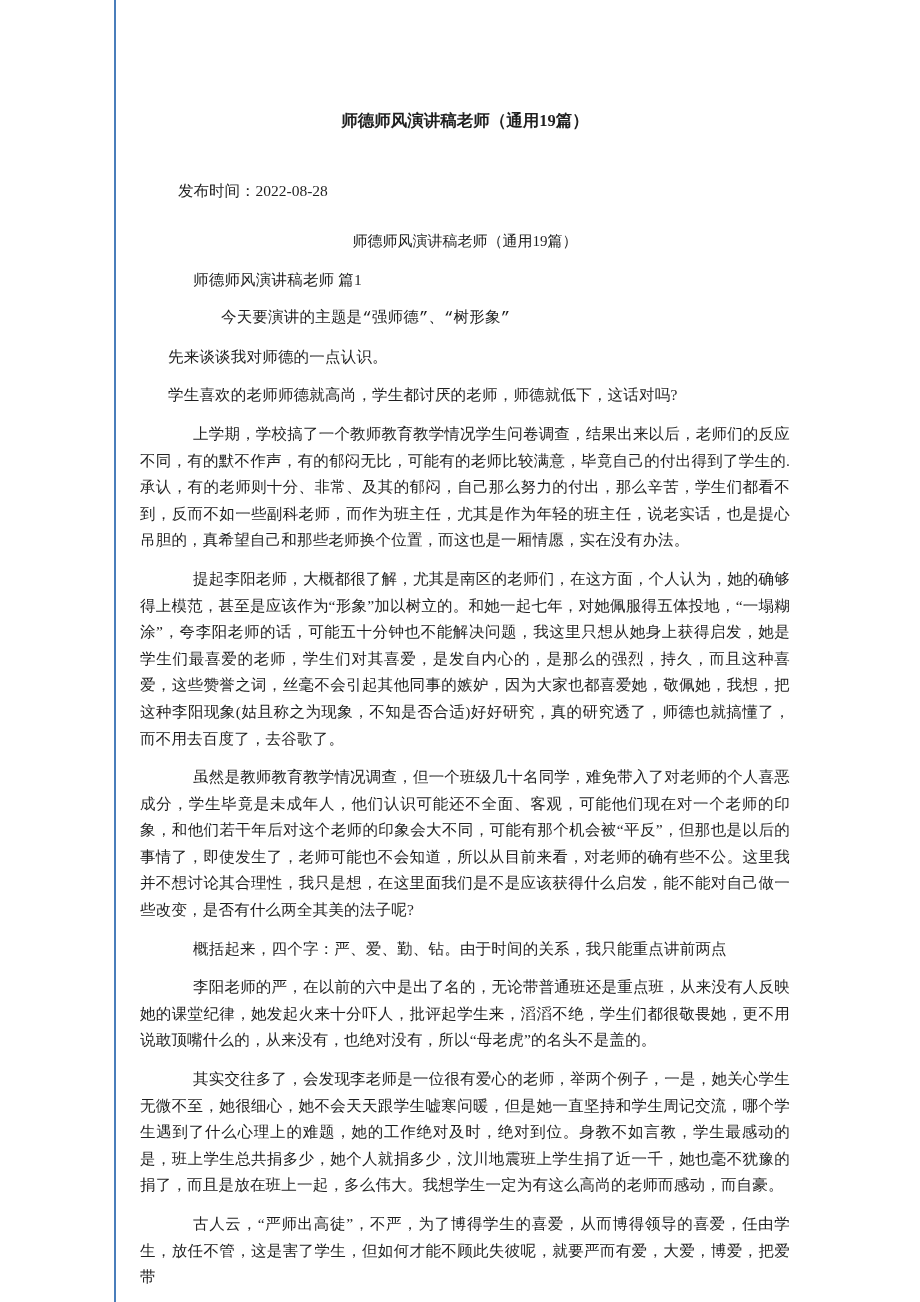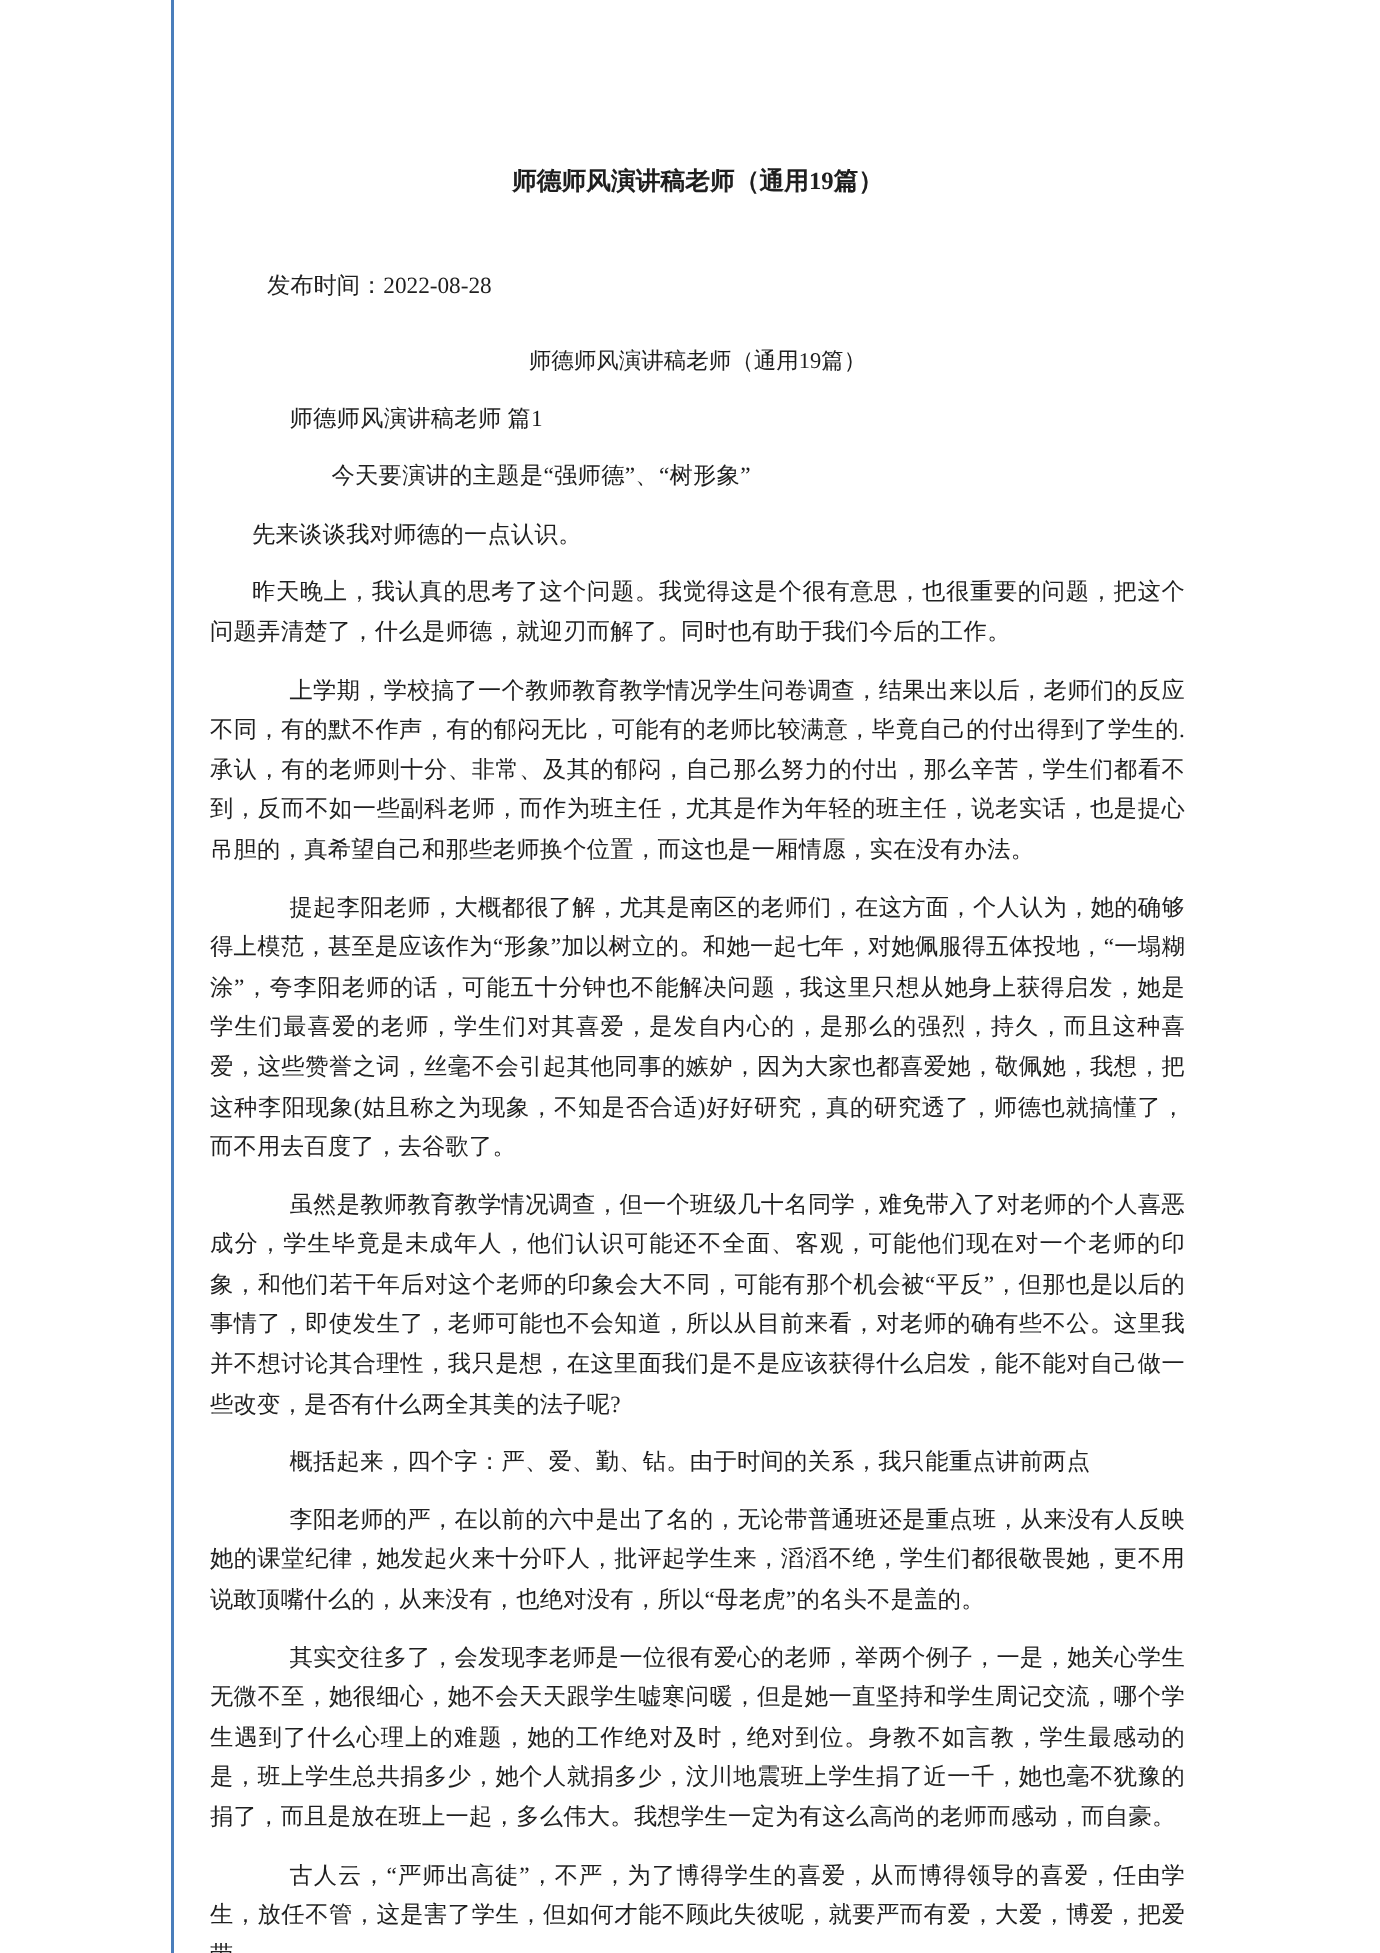--- a/index.html
+++ b/index.html
@@ -52,35 +52,35 @@
   .para {
     margin: 12px;
     font-size: 15.5px;
     line-height: 26.6px;
     text-align: justify;
     letter-spacing: 0.2px;
     word-break: break-all;
   }
   .indent-2 { text-indent: 28px; }
   .indent-3 { text-indent: 53px; }
-  .indent-5 { text-indent: 81px; }
+  .indent-5 { text-indent: 81px; font-family: Liberation Mono, monospace; }
 </style>
 </head>
 <body>
 
 <div class="page">
   <div class="margin-line"></div>
   <div class="content">
     <h1 class="title">师德师风演讲稿老师（通用19篇）</h1>
     <p class="publish">发布时间：2022-08-28</p>
     <p class="subtitle">师德师风演讲稿老师（通用19篇）</p>
     <p class="para indent-3">师德师风演讲稿老师 篇1</p>
     <p class="para indent-5">今天要演讲的主题是“强师德”、“树形象”</p>
     <p class="para indent-2">先来谈谈我对师德的一点认识。</p>
-    <p class="para indent-2">昨天晚上，我认真的思考了这个问题。我觉得这是个很有意思，也很重要的问题，把这个问题弄清楚了，什么是师德，就迎刃而解了。同时也有助于我们今后的工作。</p>
+    <p class="para indent-2">学生喜欢的老师师德就高尚，学生都讨厌的老师，师德就低下，这话对吗?</p>
     <p class="para indent-3">上学期，学校搞了一个教师教育教学情况学生问卷调查，结果出来以后，老师们的反应不同，有的默不作声，有的郁闷无比，可能有的老师比较满意，毕竟自己的付出得到了学生的.承认，有的老师则十分、非常、及其的郁闷，自己那么努力的付出，那么辛苦，学生们都看不到，反而不如一些副科老师，而作为班主任，尤其是作为年轻的班主任，说老实话，也是提心吊胆的，真希望自己和那些老师换个位置，而这也是一厢情愿，实在没有办法。</p>
     <p class="para indent-3">提起李阳老师，大概都很了解，尤其是南区的老师们，在这方面，个人认为，她的确够得上模范，甚至是应该作为“形象”加以树立的。和她一起七年，对她佩服得五体投地，“一塌糊涂”，夸李阳老师的话，可能五十分钟也不能解决问题，我这里只想从她身上获得启发，她是学生们最喜爱的老师，学生们对其喜爱，是发自内心的，是那么的强烈，持久，而且这种喜爱，这些赞誉之词，丝毫不会引起其他同事的嫉妒，因为大家也都喜爱她，敬佩她，我想，把这种李阳现象(姑且称之为现象，不知是否合适)好好研究，真的研究透了，师德也就搞懂了，而不用去百度了，去谷歌了。</p>
     <p class="para indent-3">虽然是教师教育教学情况调查，但一个班级几十名同学，难免带入了对老师的个人喜恶成分，学生毕竟是未成年人，他们认识可能还不全面、客观，可能他们现在对一个老师的印象，和他们若干年后对这个老师的印象会大不同，可能有那个机会被“平反”，但那也是以后的事情了，即使发生了，老师可能也不会知道，所以从目前来看，对老师的确有些不公。这里我并不想讨论其合理性，我只是想，在这里面我们是不是应该获得什么启发，能不能对自己做一些改变，是否有什么两全其美的法子呢?</p>
     <p class="para indent-3">概括起来，四个字：严、爱、勤、钻。由于时间的关系，我只能重点讲前两点</p>
     <p class="para indent-3">李阳老师的严，在以前的六中是出了名的，无论带普通班还是重点班，从来没有人反映她的课堂纪律，她发起火来十分吓人，批评起学生来，滔滔不绝，学生们都很敬畏她，更不用说敢顶嘴什么的，从来没有，也绝对没有，所以“母老虎”的名头不是盖的。</p>
     <p class="para indent-3">其实交往多了，会发现李老师是一位很有爱心的老师，举两个例子，一是，她关心学生无微不至，她很细心，她不会天天跟学生嘘寒问暖，但是她一直坚持和学生周记交流，哪个学生遇到了什么心理上的难题，她的工作绝对及时，绝对到位。身教不如言教，学生最感动的是，班上学生总共捐多少，她个人就捐多少，汶川地震班上学生捐了近一千，她也毫不犹豫的捐了，而且是放在班上一起，多么伟大。我想学生一定为有这么高尚的老师而感动，而自豪。</p>
     <p class="para indent-3">古人云，“严师出高徒”，不严，为了博得学生的喜爱，从而博得领导的喜爱，任由学生，放任不管，这是害了学生，但如何才能不顾此失彼呢，就要严而有爱，大爱，博爱，把爱带</p>
   </div>
 </div>
 

